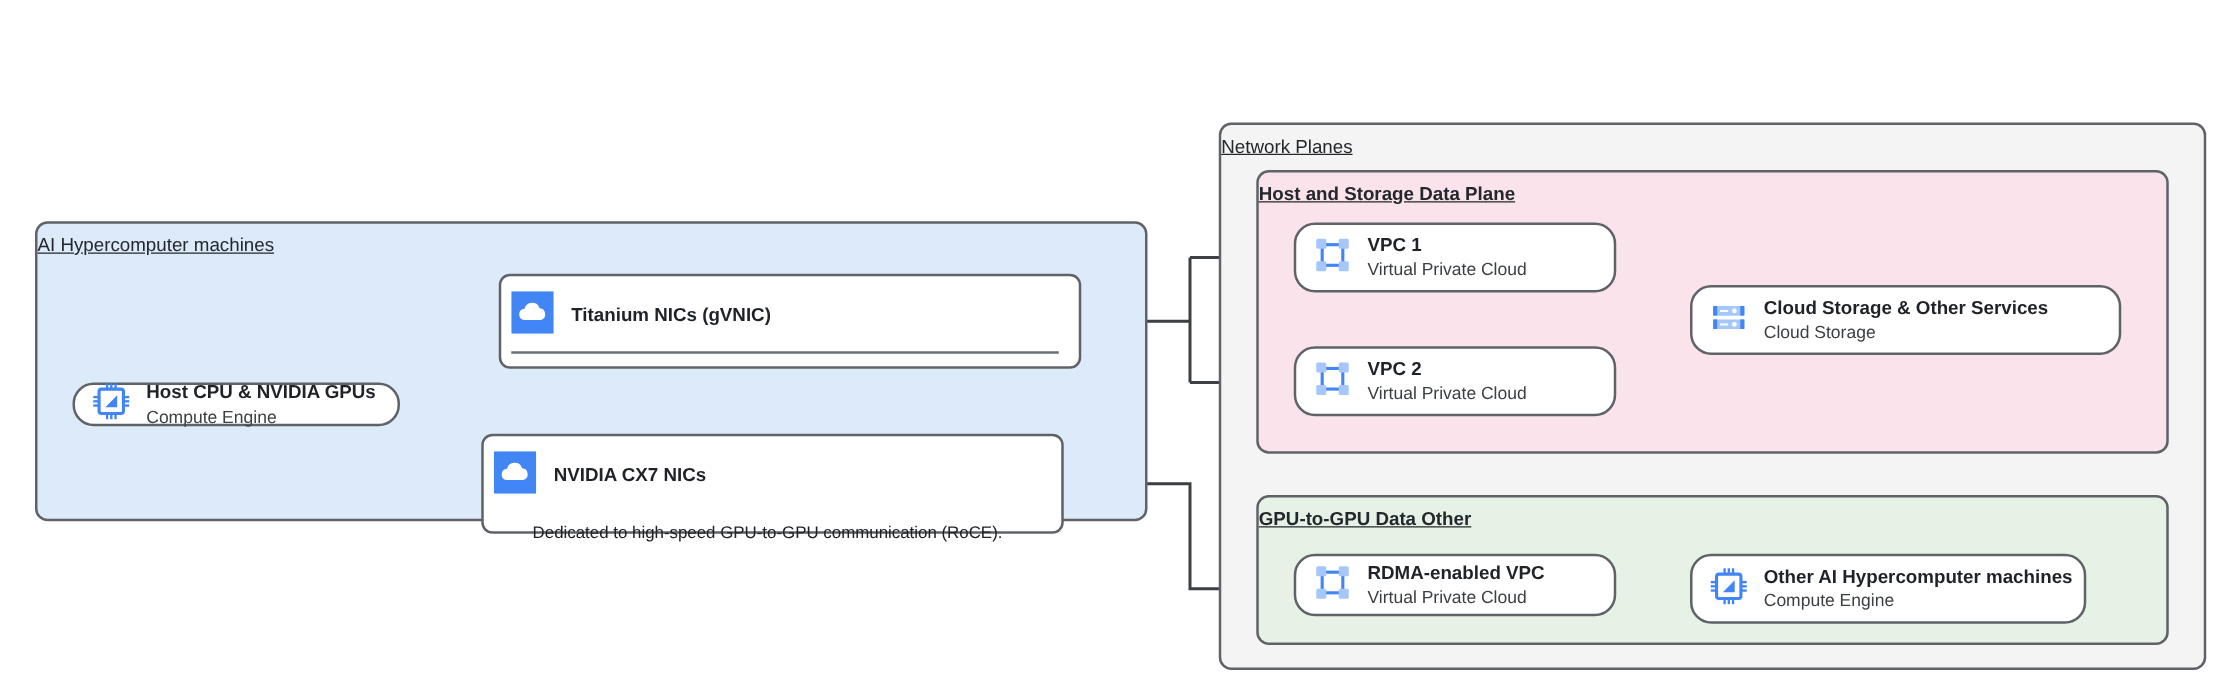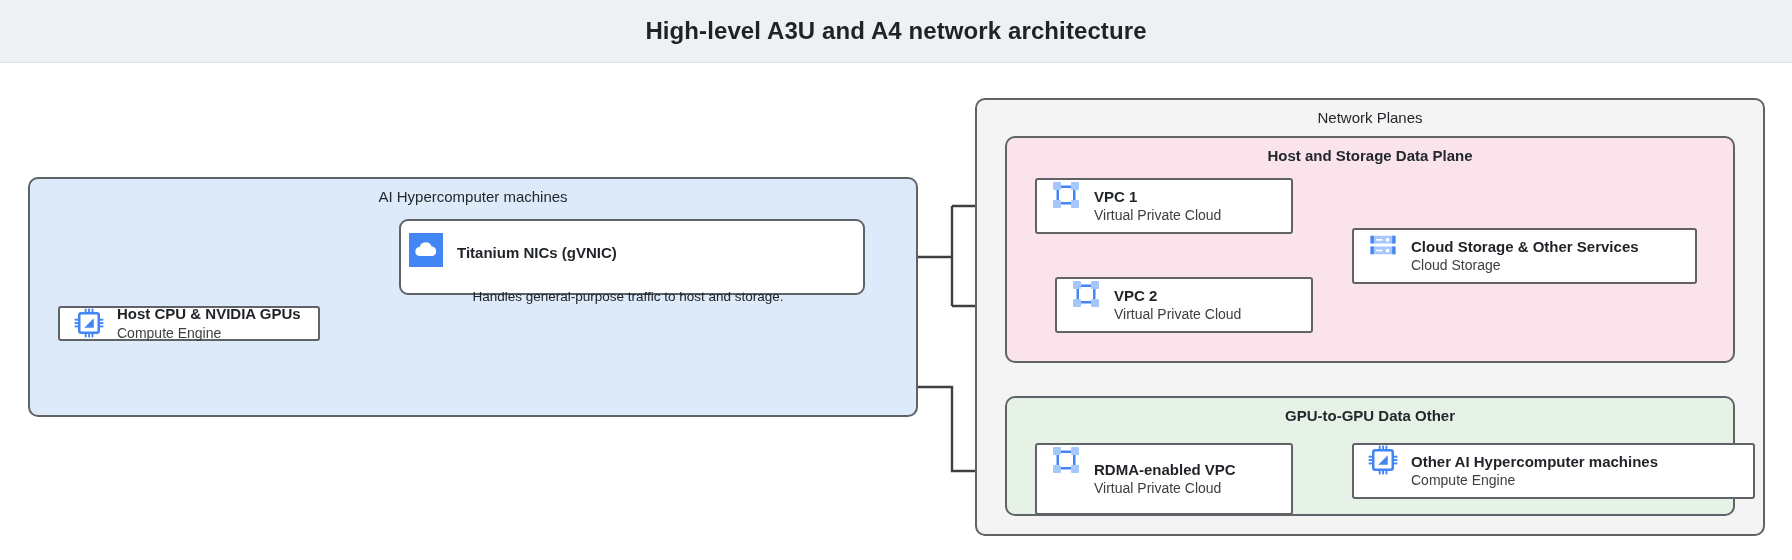--- a/index.html
+++ b/index.html
@@ -25,45 +25,45 @@
 
   
   .group{
     position:absolute;
     border:2px solid #5f6368;
     border-radius:10px;
     box-sizing:border-box;
   }
   .group > .glabel{
     position:absolute;left:0;right:0;top:9px;
-    text-align:center;
-    font-size:15px;font-weight:bold;color:#24282c;
+    text-align:left;
+    font-size:15px;font-weight:bold;color:#24282c;text-decoration:underline;
   }
   .group.plain > .glabel{font-weight:normal;color:#24282c;}
 
   #ai-hyper{left:28px;top:177px;width:890px;height:240px;background:#ddeafa;}
   #ai-hyper > .glabel{font-weight:normal;font-size:15px;top:9px;}
 
   #net-planes{left:975px;top:98px;width:790px;height:438px;background:#f4f4f4;}
   #net-planes > .glabel{font-weight:normal;top:9px;}
 
   #host-plane{left:1005px;top:136px;width:730px;height:227px;background:#fae3eb;}
   #host-plane > .glabel{font-weight:bold;top:9px;}
 
   #gpu-plane{left:1005px;top:396px;width:730px;height:120px;background:#e6f2e6;}
   #gpu-plane > .glabel{font-weight:bold;top:9px;}
 
   
   .card{
     position:absolute;
     background:#ffffff;
     border:2px solid #5f6368;
-    border-radius:3px;
+    border-radius:17px;
     box-sizing:border-box;
-    display:flex;
+    display:flex;align-items:center;
     padding:0 14px;
   }
   .card .ic{flex:0 0 auto;margin-right:13px;display:block;}
   .card .txt{display:flex;flex-direction:column;justify-content:center;min-width:0;}
   .card .ttl{font-size:15px;font-weight:bold;color:#1f2327;line-height:1.25;white-space:nowrap;}
   .card .sub{font-size:14px;color:#3c4043;line-height:1.3;white-space:nowrap;}
 
   
   .bigcard{
     position:absolute;
@@ -81,37 +81,34 @@
   .bigcard .desc{
     font-size:13.5px;color:#202124;text-align:center;margin-top:9px;
   }
 
   
   #host-cpu{left:58px;top:290px;width:262px;height:35px;margin-top:16px;}
   #titanium{left:399px;top:219px;width:466px;height:76px;}
   #cx7{left:385px;top:347px;width:466px;height:80px;}
 
   #vpc1{left:1035px;top:178px;width:258px;height:56px;}
-  #vpc2{left:1035px;top:277px;width:258px;height:56px;margin-left:20px;}
+  #vpc2{left:1035px;top:277px;width:258px;height:56px;}
   #storage{left:1352px;top:228px;width:345px;height:56px;}
 
-  #rdma{left:1035px;top:443px;width:258px;height:72px;}
-  #other-ai{left:1352px;top:443px;width:403px;height:56px;}
+  #rdma{left:1035px;top:443px;width:258px;height:50px;}
+  #other-ai{left:1352px;top:443px;width:317px;height:56px;}
 
   
   .svg-layer{position:absolute;left:0;top:0;width:1792px;height:560px;pointer-events:none;}
 </style>
 </head>
 <body>
 
 <div id="root">
 
-  <div class="titlebar">
-    <div class="t">High-level A3U and A4 network architecture</div>
-  </div>
 
   <svg class="svg-layer" viewBox="0 0 1792 560">
     <defs>
       <marker id="ah" markerWidth="9" markerHeight="9" refX="7.6" refY="3.4" orient="auto" markerUnits="strokeWidth">
         <path d="M0,0 L8,3.4 L0,6.8 z" fill="#3c4043"></path>
       </marker>
     </defs>
     <g fill="none" stroke="#3c4043" stroke-width="2.4" stroke-linecap="butt" stroke-linejoin="miter">
 
       <path d="M320,316 L365,316 L365,257 L394,257" marker-end="url(#ah)"></path>
@@ -171,23 +168,35 @@
     <div class="head">
       <span class="ic">
         <svg width="34" height="34" viewBox="0 0 24 24">
           <rect x="0" y="0" width="24" height="24" fill="#4285f4"></rect>
           <path d="M7.1 16.2 A3.15 3.15 0 0 1 7.5 9.95 A4.4 4.4 0 0 1 16 9.6 A3.35 3.35 0 0 1 16.6 16.2 z" fill="#ffffff"></path>
         </svg>
       </span>
       <span class="ttl">Titanium NICs (gVNIC)</span>
     </div>
     <div class="rule"></div>
-    <div class="desc">Handles general-purpose traffic to host and storage.</div>
-  </div>
-
+  </div>
+
+  <div class="bigcard" id="cx7">
+    <div class="head">
+      <span class="ic">
+        <svg width="34" height="34" viewBox="0 0 24 24">
+          <rect x="0" y="0" width="24" height="24" fill="#4285f4"></rect>
+          <path d="M7.1 16.2 A3.15 3.15 0 0 1 7.5 9.95 A4.4 4.4 0 0 1 16 9.6 A3.35 3.35 0 0 1 16.6 16.2 z" fill="#ffffff"></path>
+        </svg>
+      </span>
+      <span class="ttl">NVIDIA CX7 NICs</span>
+    </div>
+    <div class="rule"></div>
+    <div class="desc">Dedicated to high-speed GPU-to-GPU communication (RoCE).</div>
+  </div>
 
   <div class="group plain" id="net-planes">
     <div class="glabel">Network Planes</div>
   </div>
 
   <div class="group" id="host-plane">
     <div class="glabel">Host and Storage Data Plane</div>
   </div>
 
   <div class="card" id="vpc1">

